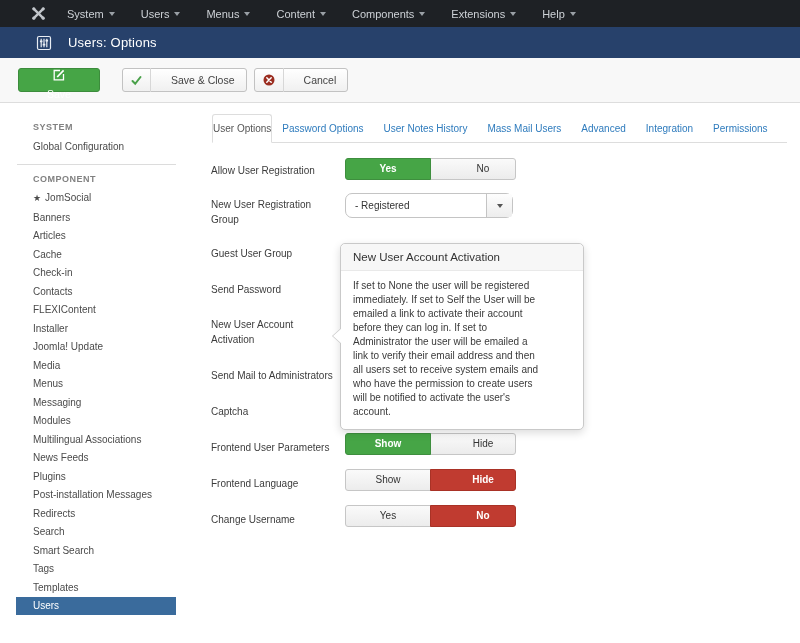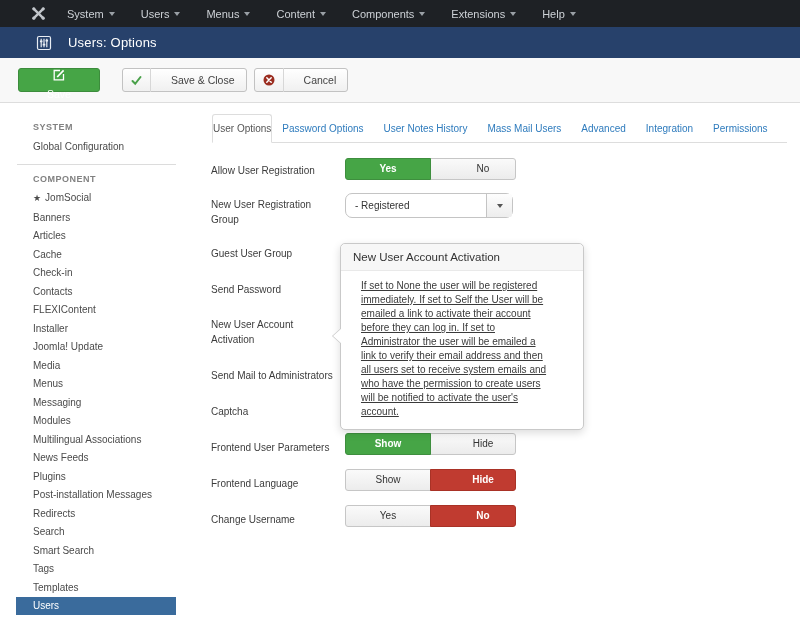--- a/index.html
+++ b/index.html
@@ -102,21 +102,21 @@
   
   .tooltip {
     position:absolute; left:130px; top:139px; width:244px; z-index:5;
     background:#fff; border:1px solid #c9c9c9; border-radius:5px;
     box-shadow:0 3px 9px rgba(0,0,0,.14);
   }
   .tt-head {
     padding:7px 12px; background:#f7f7f7; border-bottom:1px solid #e9e9e9;
     border-radius:5px 5px 0 0; font-size:11.5px; color:#333;
   }
-  .tt-body { padding:8px 20px 10px; font-size:10px; line-height:14px; color:#3a3a3a; white-space:pre-line;text-decoration:underline; }
+  .tt-body { padding:8px 12px 10px; font-size:10px; line-height:14px; color:#3a3a3a; white-space:pre-line; }
   .tt-arrow, .tt-arrow-inner {
     position:absolute; width:0; height:0;
     border-top:8px solid transparent; border-bottom:8px solid transparent;
   }
   .tt-arrow { left:-9px; top:84px; border-right:9px solid #c9c9c9; }
   .tt-arrow-inner { left:-8px; top:84px; border-right:9px solid #fff; }
 </style>
 </head>
 <body>
 

